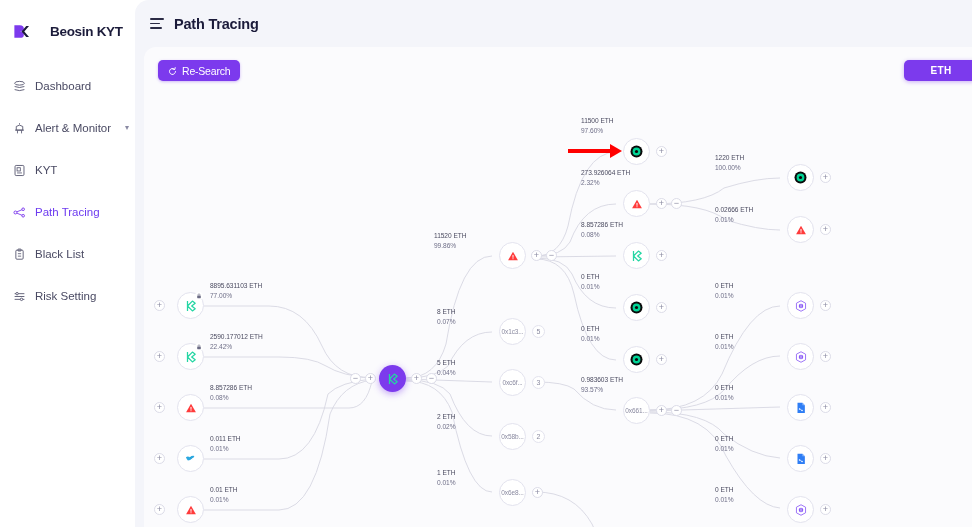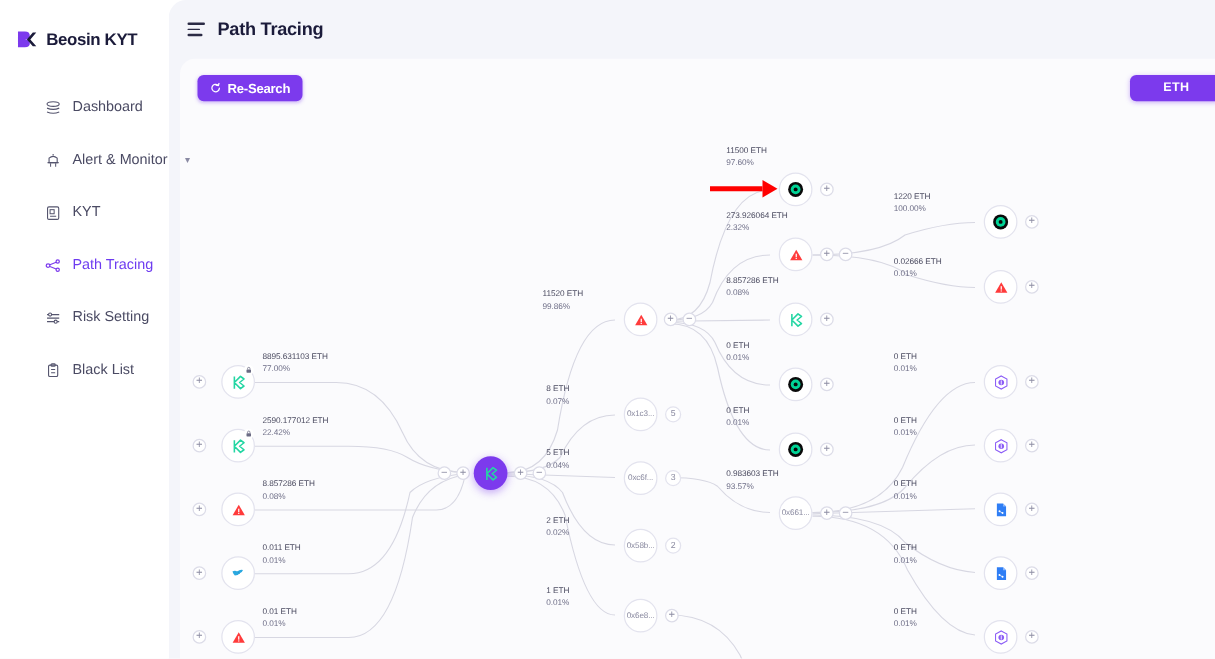--- a/index.html
+++ b/index.html
@@ -9,24 +9,24 @@
     background: #f4f5fa;
     font-family: "Liberation Sans", sans-serif;
   }
   .app { position: relative; width: 972px; height: 527px; display: flex; background: #ffffff; }
 
   
   .sidebar {
     width: 135px; height: 527px; background: #ffffff;
     flex: 0 0 135px; position: relative; z-index: 5;
   }
-  .brand { display: flex; align-items: center; gap: 6px; padding: 14px 0 0 12px; height: 48px; }
+  .brand { display: flex; align-items: center; gap: 19px; padding: 14px 0 0 12px; height: 48px; }
   .brand-logo { width: 19px; height: 19px; flex: 0 0 19px; }
   .brand-name { font-size: 13.5px; font-weight: bold; color: #1b1b3a; letter-spacing: -0.3px; white-space: nowrap; }
-  .nav { margin-top: 22px; margin-left: 23px; }
+  .nav { margin-top: 22px; }
   .nav-item {
     display: flex; align-items: center; gap: 9px;
     height: 32px; padding-left: 12px; cursor: pointer;
     font-size: 11.5px; color: #4a4a63; position: relative;
   }
   .nav-item + .nav-item { margin-top: 0; }
   .nav-item.active { color: #6d3bf0; font-weight: 500; }
   .nav-ico { width: 14px; height: 14px; flex: 0 0 14px; display: flex; align-items: center; justify-content: center; }
   .nav-label { white-space: nowrap; }
   .nav-caret { margin-left: 5px; font-size: 8px; color: #8a8aa3; line-height: 1; }
@@ -46,21 +46,21 @@
   .page-title { font-size: 14.5px; font-weight: bold; color: #1b1b3a; letter-spacing: -0.2px; }
 
   .panel {
     position: relative; margin: 0 0 0 9px; background: #fbfbfd;
     border-radius: 12px 0 0 0; flex: 1 1 auto; overflow: hidden;
   }
   .panel-head { display: flex; align-items: center; height: 47px; padding: 0 0 0 14px; position: relative; }
   .btn-research {
     display: inline-flex; align-items: center; gap: 5px;
     background: #7c3aed; color: #fff; border: none; border-radius: 5px;
-    height: 21px; padding: 0 10px; font-size: 10.5px; font-weight: bold;
+    height: 21px; padding: 0 10px; font-size: 10.5px; font-weight: normal;
     cursor: pointer; font-family: inherit; letter-spacing: -0.2px;
     box-shadow: 0 1px 3px rgba(124,58,237,0.35);
   }
   .refresh-ico { width: 9px; height: 9px; display: block; }
   .tx-hash { margin-left: 12px; font-size: 10.5px; color: #9a9ab0; letter-spacing: 0.1px; }
   .btn-eth {
     position: absolute; right: -6px; top: 13px;
     background: #7c3aed; color: #fff; border: none; border-radius: 5px;
     height: 21px; width: 74px; font-size: 10px; font-weight: bold;
     cursor: pointer; font-family: inherit; letter-spacing: 0.3px;
@@ -171,40 +171,40 @@
             <path d="M4.8 7.2 L11 4.6" stroke="#7c3aed" stroke-width="1.1"></path>
             <path d="M4.8 8.8 L11 11.4" stroke="#7c3aed" stroke-width="1.1"></path>
           </svg>
         </span>
         <span class="nav-label">Path Tracing</span>
       </div>
 
       <div class="nav-item" style="margin-top:10px">
         <span class="nav-ico">
           <svg viewBox="0 0 16 16" width="13" height="13">
+            <rect x="3.5" y="2.6" width="9" height="11.2" rx="1.3" fill="none" stroke="#55556e" stroke-width="1.1"></rect>
+            <rect x="6" y="1.3" width="4" height="2.4" rx="0.8" fill="none" stroke="#55556e" stroke-width="1.1"></rect>
+            <line x1="6" y1="7" x2="10" y2="7" stroke="#55556e" stroke-width="1"></line>
+            <line x1="6" y1="10" x2="10" y2="10" stroke="#55556e" stroke-width="1"></line>
+          </svg>
+        </span>
+        <span class="nav-label">Black List</span>
+      </div>
+
+      <div class="nav-item" style="margin-top:10px">
+        <span class="nav-ico">
+          <svg viewBox="0 0 16 16" width="13" height="13">
             <line x1="2" y1="4.5" x2="14" y2="4.5" stroke="#55556e" stroke-width="1.1"></line>
             <line x1="2" y1="8" x2="14" y2="8" stroke="#55556e" stroke-width="1.1"></line>
             <line x1="2" y1="11.5" x2="14" y2="11.5" stroke="#55556e" stroke-width="1.1"></line>
             <circle cx="5" cy="4.5" r="1.5" fill="#fff" stroke="#55556e" stroke-width="1.1"></circle>
             <circle cx="10.5" cy="11.5" r="1.5" fill="#fff" stroke="#55556e" stroke-width="1.1"></circle>
           </svg>
         </span>
         <span class="nav-label">Risk Setting</span>
-      </div>
-
-      <div class="nav-item" style="margin-top:10px">
-        <span class="nav-ico">
-          <svg viewBox="0 0 16 16" width="13" height="13">
-            <rect x="3.5" y="2.6" width="9" height="11.2" rx="1.3" fill="none" stroke="#55556e" stroke-width="1.1"></rect>
-            <rect x="6" y="1.3" width="4" height="2.4" rx="0.8" fill="none" stroke="#55556e" stroke-width="1.1"></rect>
-            <line x1="6" y1="7" x2="10" y2="7" stroke="#55556e" stroke-width="1"></line>
-            <line x1="6" y1="10" x2="10" y2="10" stroke="#55556e" stroke-width="1"></line>
-          </svg>
-        </span>
-        <span class="nav-label">Black List</span>
       </div>
     </nav>
   </aside>
 
   <section class="main">
     <div class="topbar">
       <div class="hamburger">
           <i></i>
           <i></i>
           <i></i>

